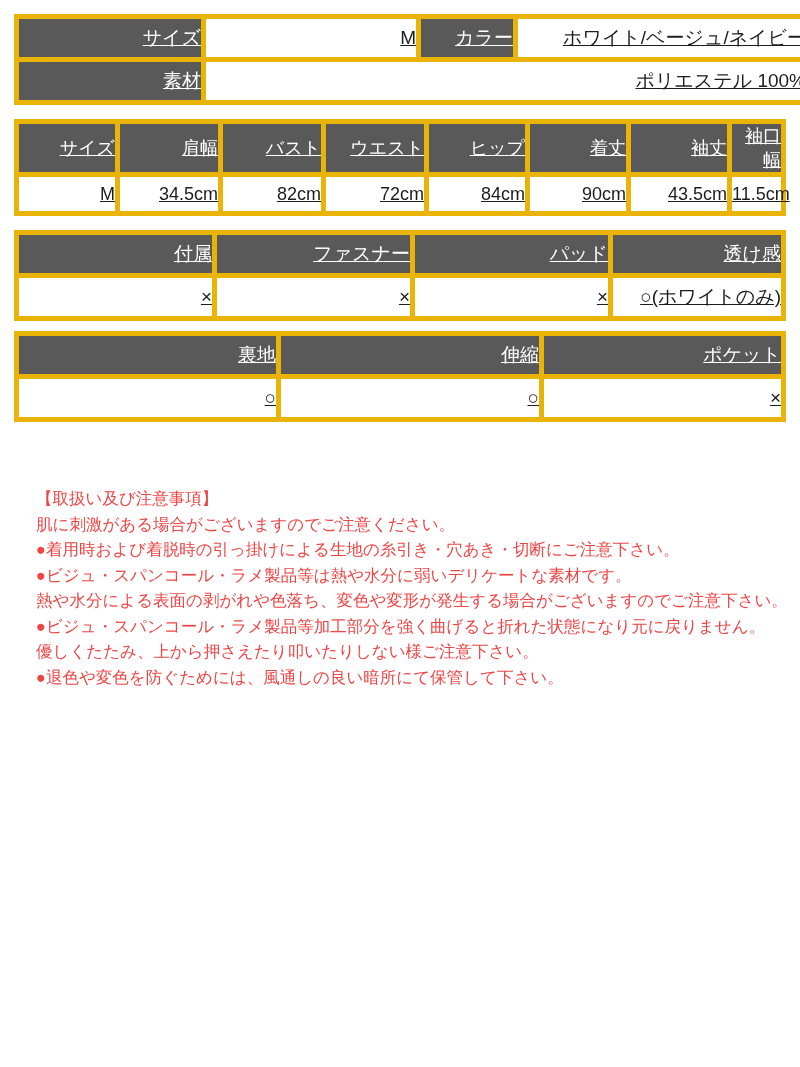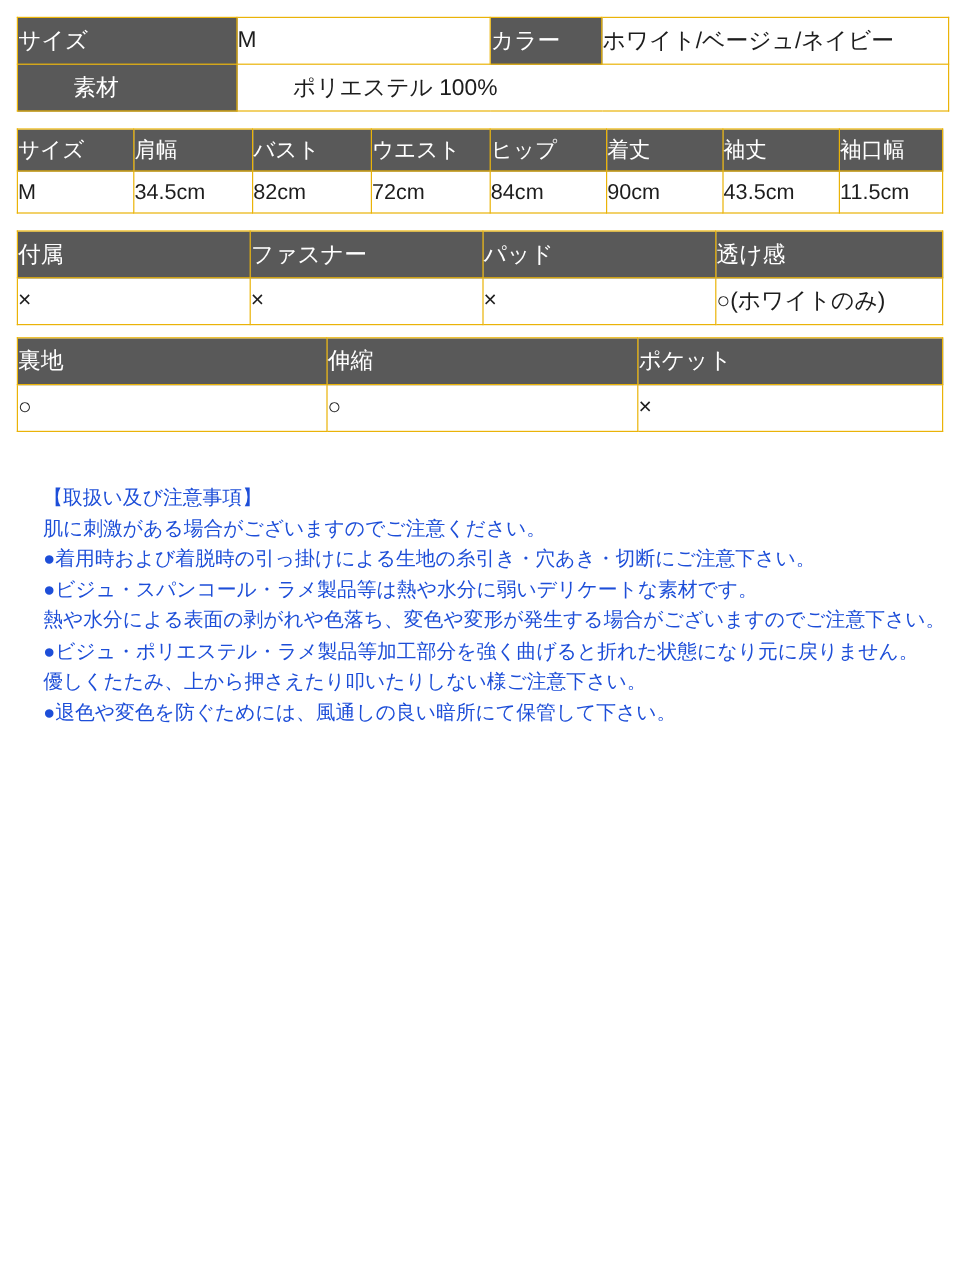--- a/index.html
+++ b/index.html
@@ -21,46 +21,47 @@
     box-sizing: border-box;
     padding: 14px 14px 0 14px;
   }
   table {
     border-collapse: collapse;
     table-layout: fixed;
     width: 772px;
     margin: 0;
   }
   td, th {
-    border: 1px solid #eab308;
-    text-align: left;
+    border: 5px solid #eab308;
+    text-align: right;
     vertical-align: middle;
     font-weight: normal;
     font-size: 19px;
     color: #1d1d1d;
     padding: 0;
+    text-decoration: underline;
   }
   .hdr {
     background: #595959;
     color: #ffffff;
     font-size: 19px;
   }
   .r1 td { height: 38px; }
   .r2 td { height: 38px; padding-left: 46px; }
   .spec td { height: 34px; font-size: 18px; }
   .spec .hdr { font-size: 18px; }
   .feat td { height: 38px; }
   .gap-10 { height: 10px; }
   .gap-14 { height: 14px; }
   .notes {
-    margin-top: 43px;
+    margin-top: 64px;
     padding-left: 22px;
     font-size: 16.5px;
     line-height: 25.5px;
-    color: #1d4ed8;
+    color: #ef4444;
     letter-spacing: 0px;
   }
   .notes div { white-space: pre; }
 </style>
 </head>
 <body>
 
 <div class="page">
 
   <table>
@@ -140,18 +141,18 @@
       </tr>
     </tbody>
   </table>
 
   <div class="notes">
     <div>【取扱い及び注意事項】</div>
     <div>肌に刺激がある場合がございますのでご注意ください。</div>
     <div>●着用時および着脱時の引っ掛けによる生地の糸引き・穴あき・切断にご注意下さい。</div>
     <div>●ビジュ・スパンコール・ラメ製品等は熱や水分に弱いデリケートな素材です。</div>
     <div>熱や水分による表面の剥がれや色落ち、変色や変形が発生する場合がございますのでご注意下さい。</div>
-    <div>●ビジュ・ポリエステル・ラメ製品等加工部分を強く曲げると折れた状態になり元に戻りません。</div>
+    <div>●ビジュ・スパンコール・ラメ製品等加工部分を強く曲げると折れた状態になり元に戻りません。</div>
     <div>優しくたたみ、上から押さえたり叩いたりしない様ご注意下さい。</div>
     <div>●退色や変色を防ぐためには、風通しの良い暗所にて保管して下さい。</div>
   </div>
 
 </div>
 
 </body></html>

